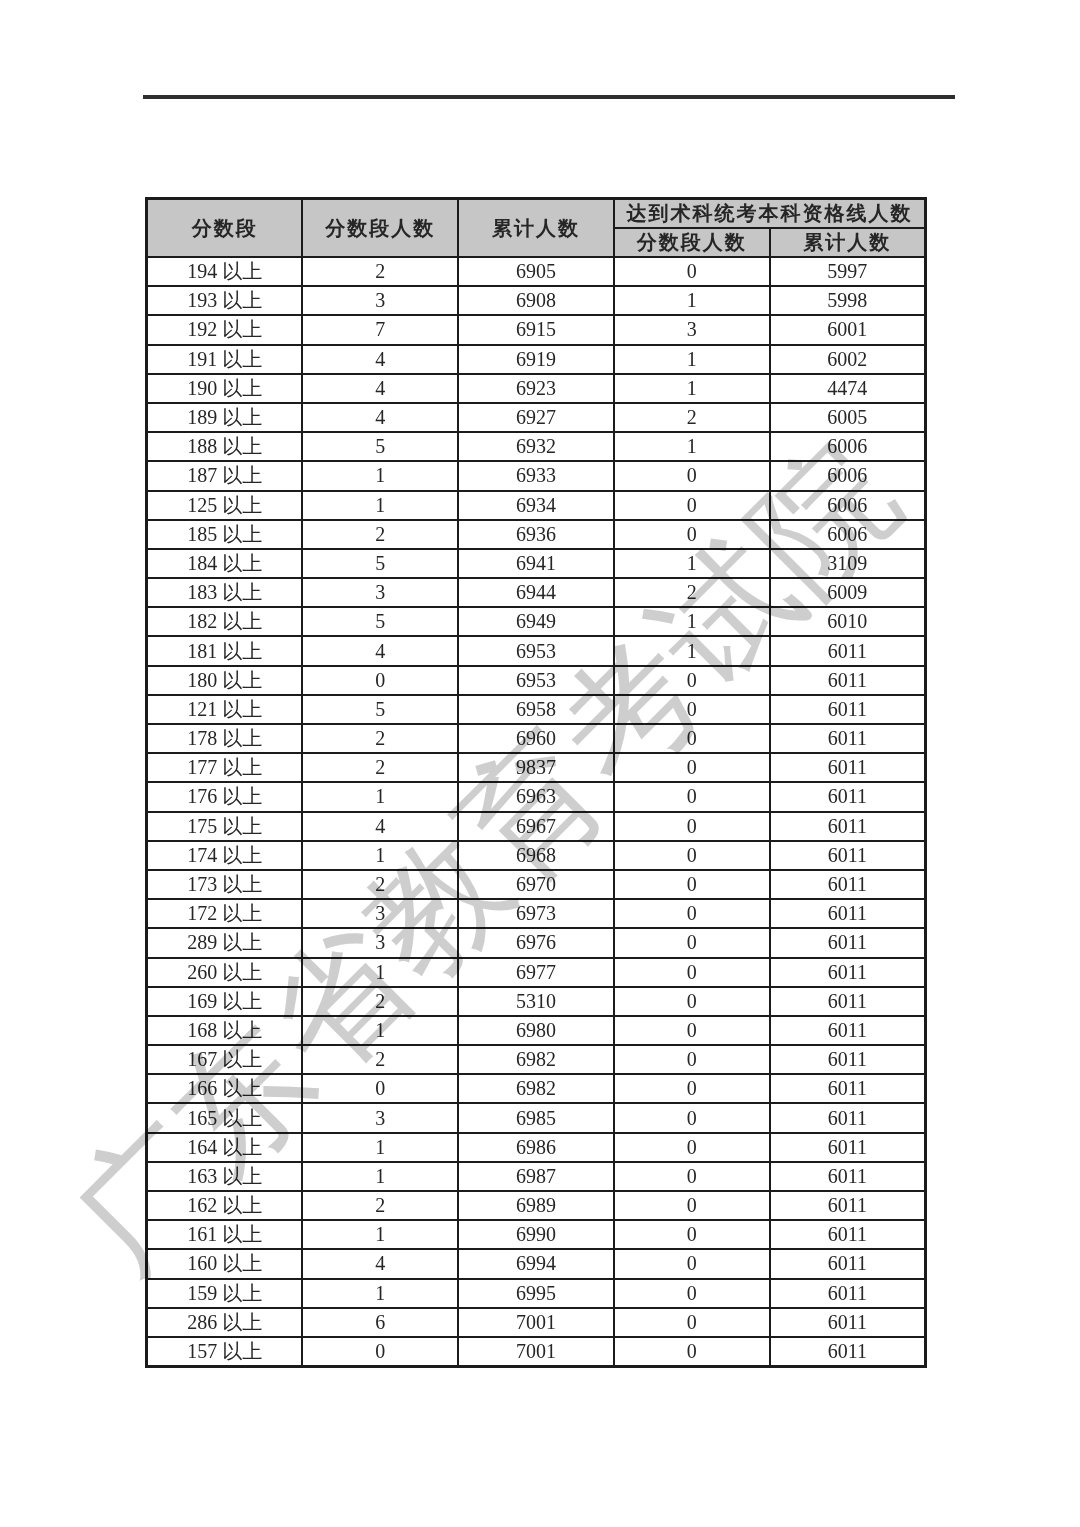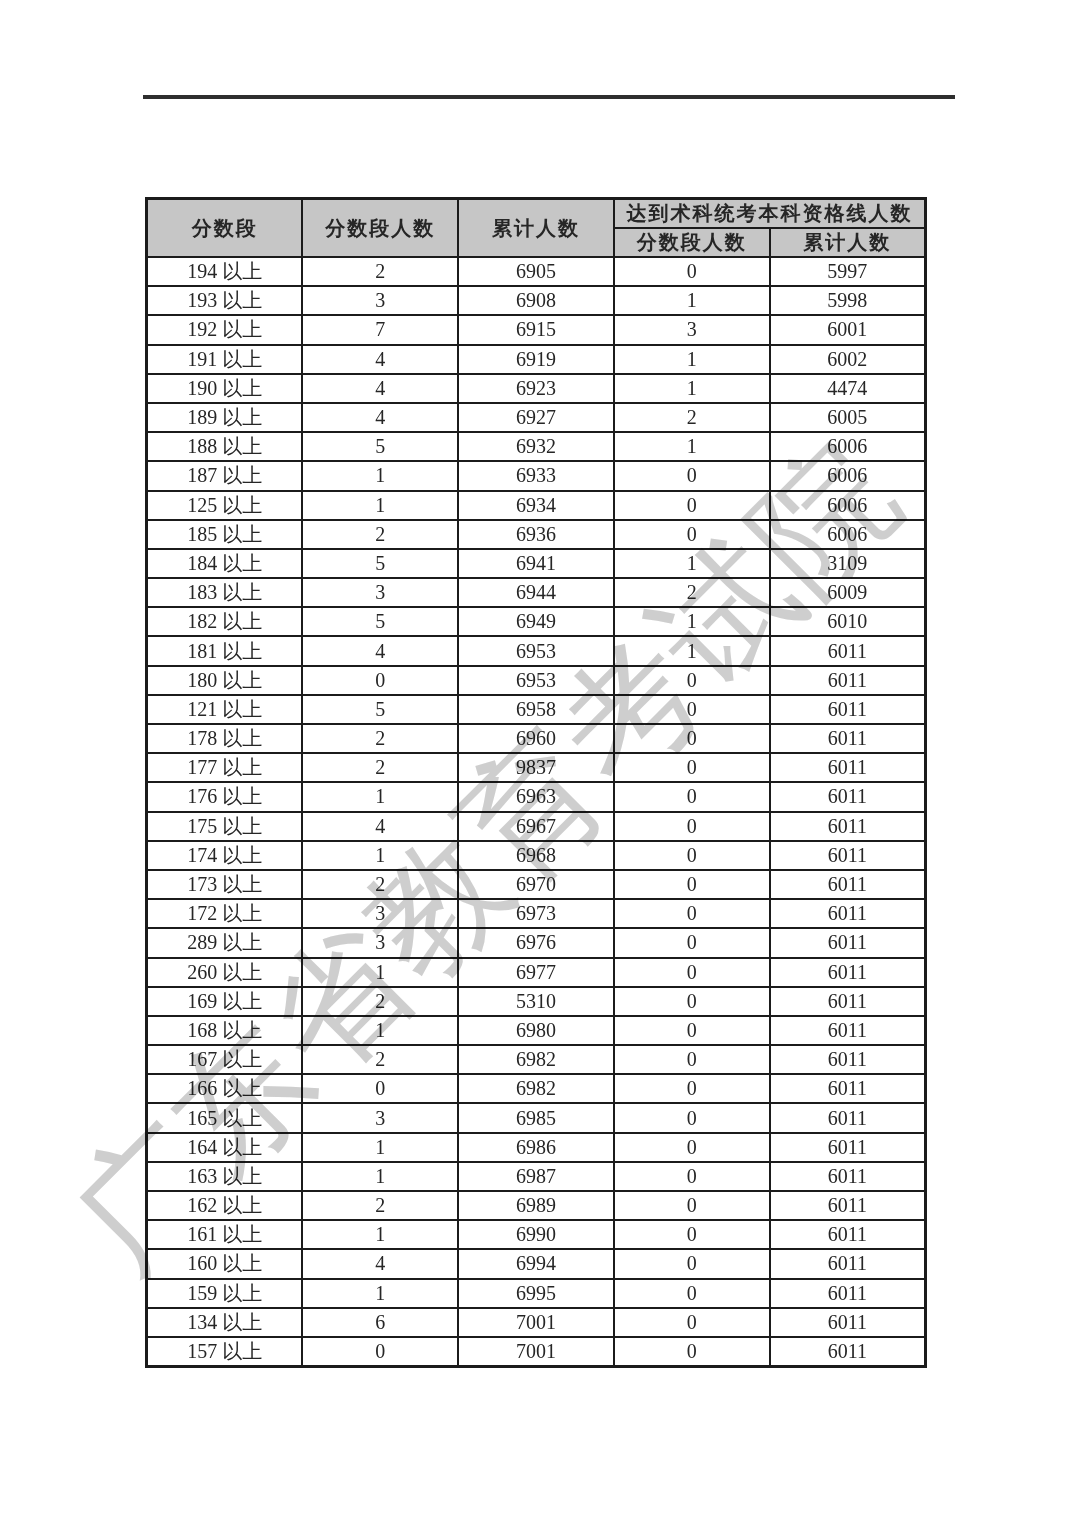--- a/index.html
+++ b/index.html
@@ -345,21 +345,21 @@
         <td>6011</td>
       </tr>
       <tr>
         <td>159 以上</td>
         <td>1</td>
         <td>6995</td>
         <td>0</td>
         <td>6011</td>
       </tr>
       <tr>
-        <td>134 以上</td>
+        <td>286 以上</td>
         <td>6</td>
         <td>7001</td>
         <td>0</td>
         <td>6011</td>
       </tr>
       <tr>
         <td>157 以上</td>
         <td>0</td>
         <td>7001</td>
         <td>0</td>

